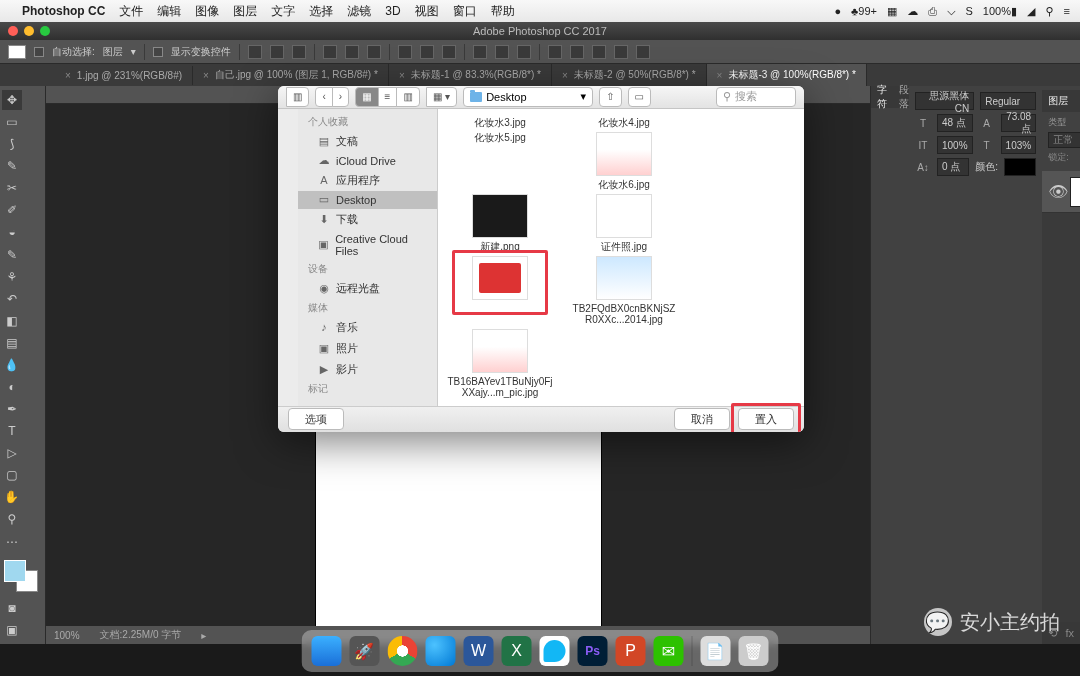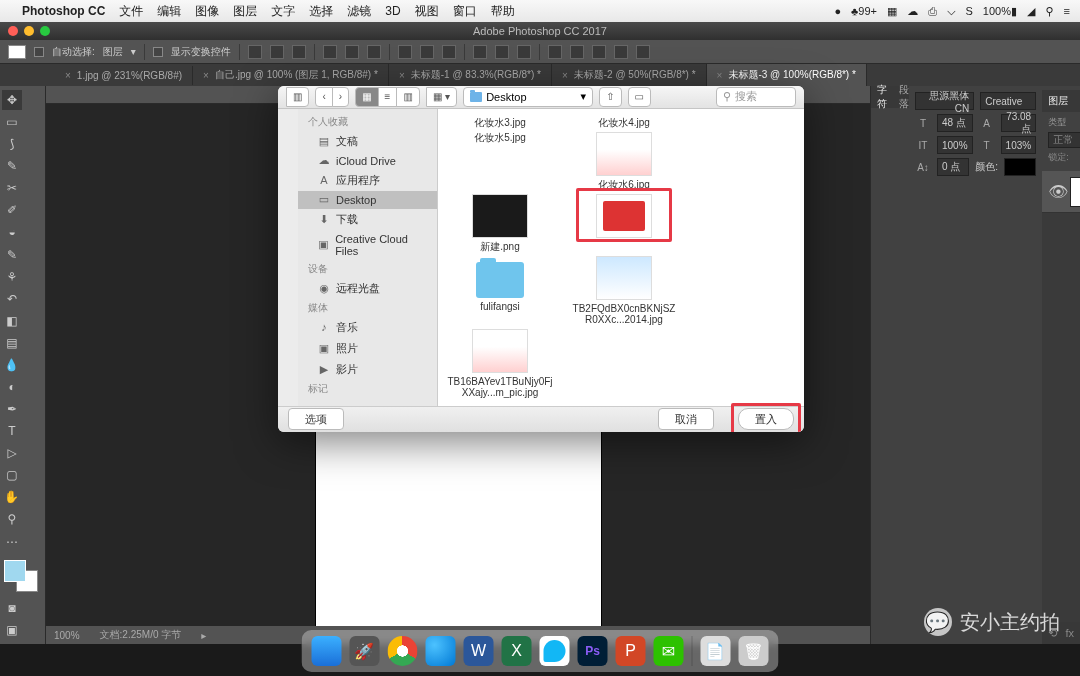--- a/index.html
+++ b/index.html
@@ -104,23 +104,23 @@
 .fd-file.highlighted::before { content: ''; position: absolute; top: -6px; left: 6px; right: 6px; bottom: 10px; border: 3px solid #e63946; border-radius: 2px; }
 .fd-file-name { line-height: 1.1; word-break: break-all; max-height: 22px; overflow: hidden; }
 .photo-1 { background: linear-gradient(#fff 40%, #ffd0d0); }
 .photo-dark { background: #1a1a1a; }
 .photo-grid { background: #fff; display:grid; grid-template-columns:repeat(4,1fr); grid-template-rows:repeat(2,1fr); gap:2px; padding:4px;}
 .photo-grid span{background:#cc3333; border-radius:50%;}
 .photo-child { background: #fff; padding: 6px; }
 .photo-child-inner { width: 100%; height: 100%; background: #d33; border-radius: 2px; }
 .photo-land { background: linear-gradient(#cde8ff, #fff); }
 
-.fd-footer { height: 34px; background: linear-gradient(#f0f0f0, #e0e0e0); border-top: 1px solid #ccc; display: flex; align-items: center; padding: 0 10px; gap: 24px; }
+.fd-footer { height: 34px; background: linear-gradient(#f0f0f0, #e0e0e0); border-top: 1px solid #ccc; display: flex; align-items: center; padding: 0 10px; gap: 8px; }
 .fd-btn { height: 22px; padding: 0 16px; background: #fff; border: 1px solid #bbb; border-radius: 4px; font-size: 11px; color: #333; display: flex; align-items: center; }
-.fd-btn-highlight { position: relative; border-radius: 10px; }
+.fd-btn-highlight { position: relative; }
 .fd-btn-highlight::before { content: ''; position: absolute; top: -6px; left: -8px; right: -8px; bottom: -6px; border: 3px solid #e63946; border-radius: 2px; }
 .fd-footer .spacer { flex: 1; }
 
 
 .dock { position: absolute; bottom: 4px; left: 50%; transform: translateX(-50%); height: 42px; background: rgba(220,220,220,0.4); border-radius: 10px; display: flex; align-items: center; padding: 0 10px; gap: 8px; backdrop-filter: blur(4px); }
 .dock-item { width: 30px; height: 30px; border-radius: 6px; display: flex; align-items: center; justify-content: center; font-size: 16px; color: #fff; }
 .di-finder{background:linear-gradient(#3bb0ff,#1a6fd8);} .di-launch{background:#555;} 
 .di-chrome{background:radial-gradient(#fff 25%, #fff 26%, transparent 27%), conic-gradient(#ea4335 0 120deg,#34a853 120deg 240deg,#fbbc05 240deg 360deg); border-radius:50%;}
 .di-edge{background:radial-gradient(circle at 30% 30%, #4cc2ff, #0078d4);}
 .di-word{background:#2b579a;} .di-excel{background:#217346;} .di-qq{background:#fff; position:relative;}
@@ -275,21 +275,21 @@
   </div>
 
   <div class="right-panels">
     <div class="panel-tabs">
       <span class="active">字符</span>
       <span>段落</span>
     </div>
     <div class="char-panel">
       <div class="char-row">
           <div class="field">思源黑体 CN</div>
-          <div class="field" style="flex:0 0 56px">Creative</div>
+          <div class="field" style="flex:0 0 56px">Regular</div>
         </div>
       <div class="char-row">
           <span class="lbl-icon">T</span>
           <div class="field">48 点</div>
           <span class="lbl-icon">A</span>
           <div class="field">73.08 点</div>
         </div>
       <div class="char-row">
           <span class="lbl-icon">IT</span>
           <div class="field">100%</div>
@@ -432,29 +432,38 @@
           <div class="fd-file-name">化妆水5.jpg</div>
         </div>
       <div class="fd-file">
           <div class="fd-file-icon photo-1"></div>
           <div class="fd-file-name">化妆水6.jpg</div>
         </div>
       <div class="fd-file">
           <div class="fd-file-icon photo-dark"></div>
           <div class="fd-file-name">新建.png</div>
         </div>
+      <div class="fd-file">
+          <div class="fd-file-icon photo-grid">
+            <span></span>
+            <span></span>
+            <span></span>
+            <span></span>
+            <span></span>
+            <span></span>
+            <span></span>
+            <span></span>
+          </div>
+          <div class="fd-file-name">证件照.jpg</div>
+        </div>
       <div class="fd-file highlighted">
           <div class="fd-file-icon photo-child">
             <div class="photo-child-inner"></div>
           </div>
           <div class="fd-file-name"></div>
-        </div>
-      <div class="fd-file">
-          <div class="fd-file-icon folder"></div>
-          <div class="fd-file-name">fulifangsi</div>
         </div>
       <div class="fd-file">
           <div class="fd-file-icon photo-land"></div>
           <div class="fd-file-name">TB2FQdBX0cnBKNjSZR0XXc...2014.jpg</div>
         </div>
       <div class="fd-file">
           <div class="fd-file-icon photo-1"></div>
           <div class="fd-file-name">TB16BAYev1TBuNjy0FjXXajy...m_pic.jpg</div>
         </div>
     </div>

